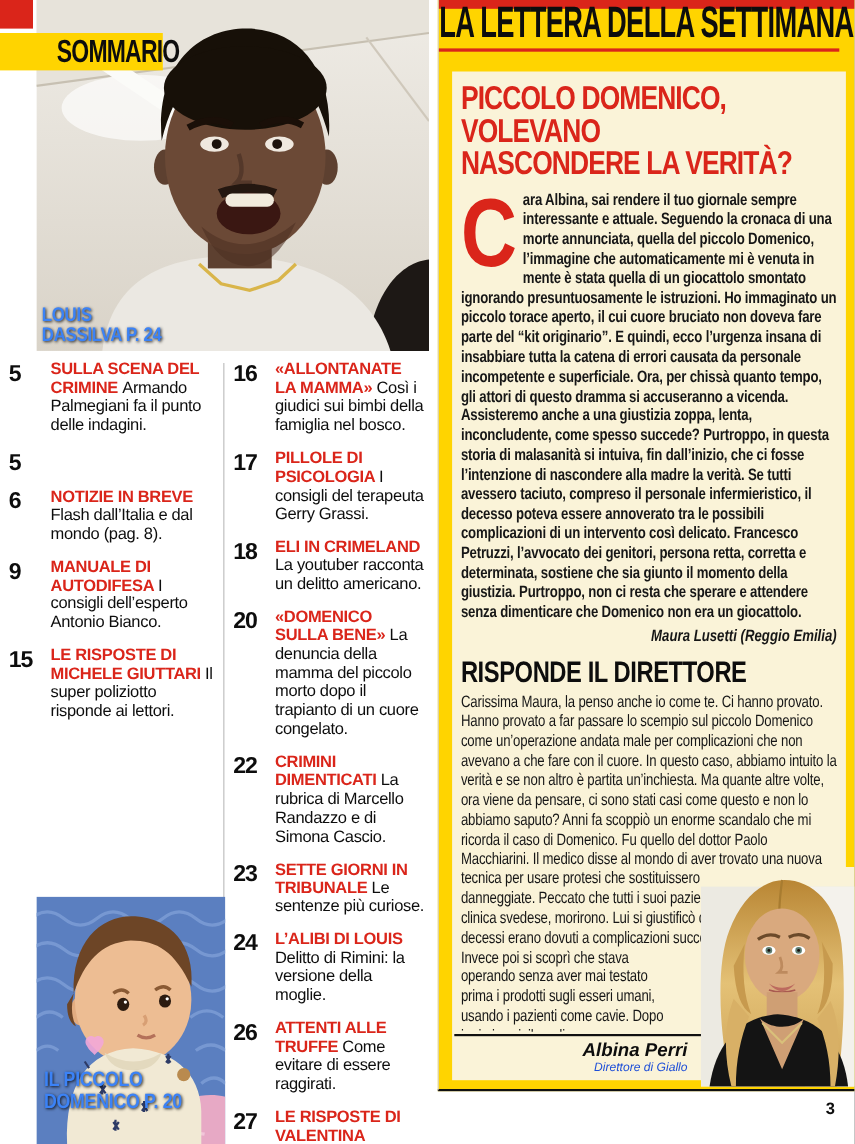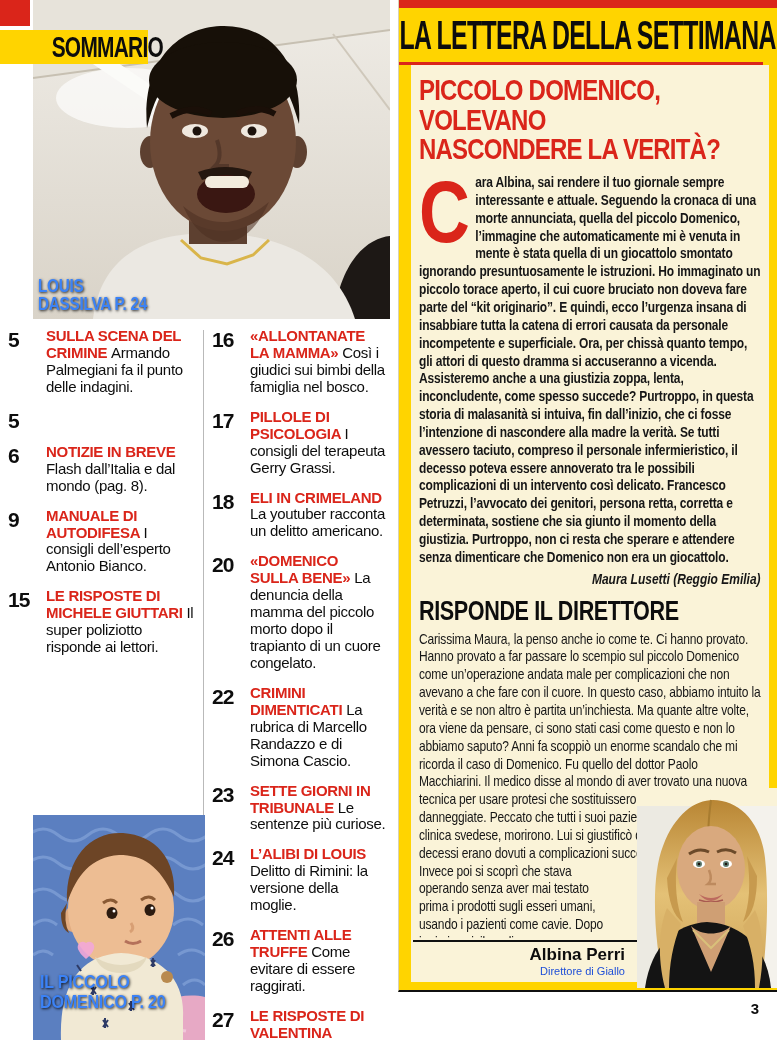--- a/index.html
+++ b/index.html
@@ -31,37 +31,37 @@
   .toc-num{width:38px;flex:0 0 38px;font-size:21px;font-weight:bold;letter-spacing:-1px;color:#0d0d0d;line-height:1;padding-top:1px;}
   .toc-text{font-size:15px;line-height:1.13;letter-spacing:-.3px;color:#0d0d0d;padding-right:4px;}
   .toc-head{color:var(--red);font-weight:bold;}
 
   .baby-photo{position:absolute;left:33px;top:815px;width:172px;height:225px;overflow:hidden;}
 
   
   .panel{position:absolute;left:398px;top:0;width:379px;height:992px;background:var(--yellow);
          border-bottom:2px solid #101010;border-left:1px solid #d8d2b6;box-sizing:border-box;}
   .panel-topbar{height:8px;background:var(--red);}
-  .panel-title{height:54px;display:flex;align-items:center;justify-content:center;}
+  .panel-title{height:36px;display:flex;align-items:flex-end;justify-content:center;}
   .panel-title span{font-weight:bold;font-size:40px;color:#0d0d0d;letter-spacing:-1px;
                     transform:scaleX(.62);transform-origin:50% 50%;white-space:nowrap;}
   .panel-rule{height:3px;background:var(--red);margin-right:14px;}
   .cream-bg{position:absolute;left:12px;right:8px;top:65px;bottom:8px;background:var(--cream);}
   .panel-scale{position:absolute;left:12px;top:65px;width:449px;height:873px;overflow:hidden;
                transform:scaleX(.8);transform-origin:0 0;padding:6px 12px 0 10px;box-sizing:border-box;}
   .headline{color:var(--red);font-weight:bold;font-size:30px;line-height:.99;letter-spacing:-1px;
             white-space:pre-line;margin:4px 0 9px;}
   .letter{font-size:15px;font-weight:bold;line-height:1.19;letter-spacing:-.2px;color:#161616;}
   .dropcap{float:left;color:var(--red);font-weight:bold;font-size:88px;line-height:.82;margin:3px 7px 0 0;}
   .letter-sign{text-align:right;font-style:italic;font-weight:bold;font-size:15px;margin:4px 0 9px;color:#161616;}
   .reply-head{font-weight:bold;font-size:27px;letter-spacing:-.5px;color:#0d0d0d;margin:5px 0 3px;}
   .reply-body{font-size:15px;line-height:1.19;letter-spacing:-.2px;color:#161616;}
   .photo-spacer{float:right;width:195px;height:430px;}
   .sig-abs{position:absolute;left:14px;right:10px;bottom:10px;border-top:2px solid #101010;
-           padding:4px 142px 3px 0;text-align:right;z-index:1;}
+           padding:4px 142px 3px 0;text-align:right;z-index:1;font-style:italic;}
   .sig-name{font-weight:bold;font-size:17px;line-height:1.1;color:#0d0d0d;}
   .sig-role{font-size:11px;line-height:1.1;color:#1d4ed8;}
   .albina-photo{position:absolute;right:0;bottom:2px;width:140px;height:200px;z-index:3;overflow:hidden;}
 
   .page-num{position:absolute;right:18px;top:1000px;font-weight:bold;font-size:15px;color:#0d0d0d;}
 </style>
 </head>
 <body>
 
 <div class="page">

